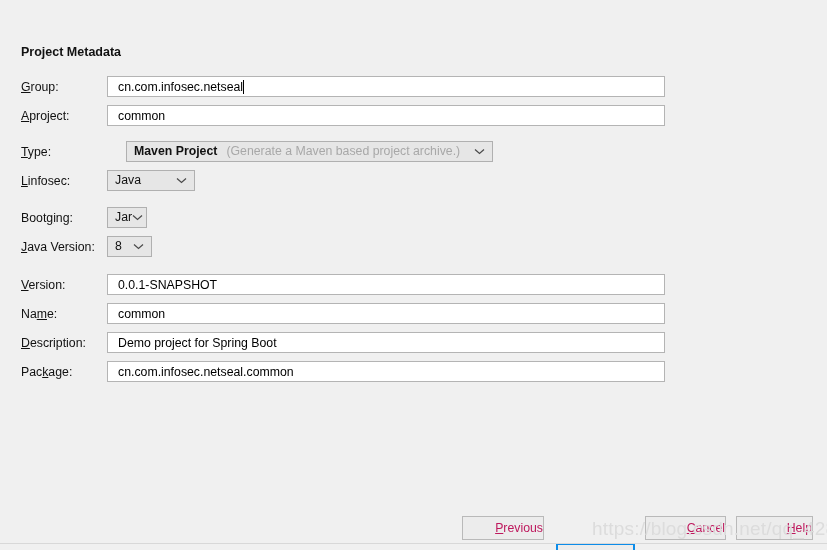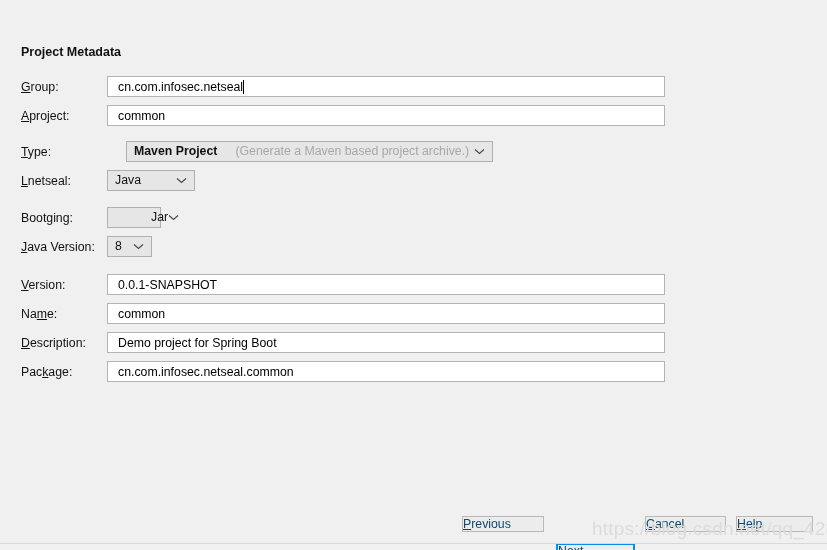--- a/index.html
+++ b/index.html
@@ -134,21 +134,21 @@
     user-select: none;
   }
   .combo .cb-text {
     padding-left: 7px;
     font-size: 12.3px;
     color: #111111;
     white-space: nowrap;
     line-height: 19px;
   }
   .combo .cb-hint {
-    padding-left: 18px;
+    padding-left: 9px;
     font-size: 12.3px;
     color: #a8a8a8;
     white-space: nowrap;
     line-height: 19px;
   }
   .combo .cb-arrow {
     margin-left: auto;
     margin-right: 7px;
     display: flex;
     align-items: center;
@@ -157,30 +157,30 @@
   
   #bottom-rule {
     position: absolute;
     left: 0; top: 543px;
     width: 827px; height: 1px;
     background: #d8d8d8;
   }
   .btn {
     position: absolute;
     top: 516px;
-    height: 16px;
+    height: 24px;
     box-sizing: border-box;
     background: #ececec;
     border: 1px solid #b9b9b9;
     font-family: "Liberation Sans", sans-serif;
     font-size: 12.3px;
-    color: #0c4a6e;
-    display: flex;
-    align-items: center;
-    justify-content: flex-start;
+    color: #be185d;
+    display: flex;
+    align-items: center;
+    justify-content: flex-end;
     cursor: default;
     user-select: none;
     padding: 0;
   }
   .btn u { text-decoration: underline; text-underline-offset: 1px; }
   .btn.focused {
     border: 2px solid #0c8ce9;
     background: #ececec;
   }
 
@@ -225,34 +225,34 @@
         <svg width="11" height="7" viewBox="0 0 11 7" aria-hidden="true">
           <polyline points="1,1.5 5.5,5.5 10,1.5" fill="none" stroke="#4a4a4a" stroke-width="1.2"></polyline>
         </svg>
       </span>
     </div>
   </div>
 
   </div>
 
   <div class="row" style="top:170px;">
-    <div class="lbl"><u>L</u><span>netseal:</span></div>
+    <div class="lbl"><u>L</u><span>infosec:</span></div>
     <div class="combo" style="width:88px;">
       <span class="cb-text">Java</span>
       <span class="cb-arrow">
         <svg width="11" height="7" viewBox="0 0 11 7" aria-hidden="true">
           <polyline points="1,1.5 5.5,5.5 10,1.5" fill="none" stroke="#4a4a4a" stroke-width="1.2"></polyline>
         </svg>
       </span>
     </div>
   </div>
 
   <div class="row" style="top:207px;">
     <div class="lbl"><span>Boot</span><u>g</u><span>ing:</span></div>
-    <div class="combo" style="width:54px;padding-left:36px;">
+    <div class="combo" style="width:40px;">
       <span class="cb-text">Jar</span>
       <span class="cb-arrow">
         <svg width="11" height="7" viewBox="0 0 11 7" aria-hidden="true">
           <polyline points="1,1.5 5.5,5.5 10,1.5" fill="none" stroke="#4a4a4a" stroke-width="1.2"></polyline>
         </svg>
       </span>
     </div>
   </div>
 
   <div class="row" style="top:236px;">

